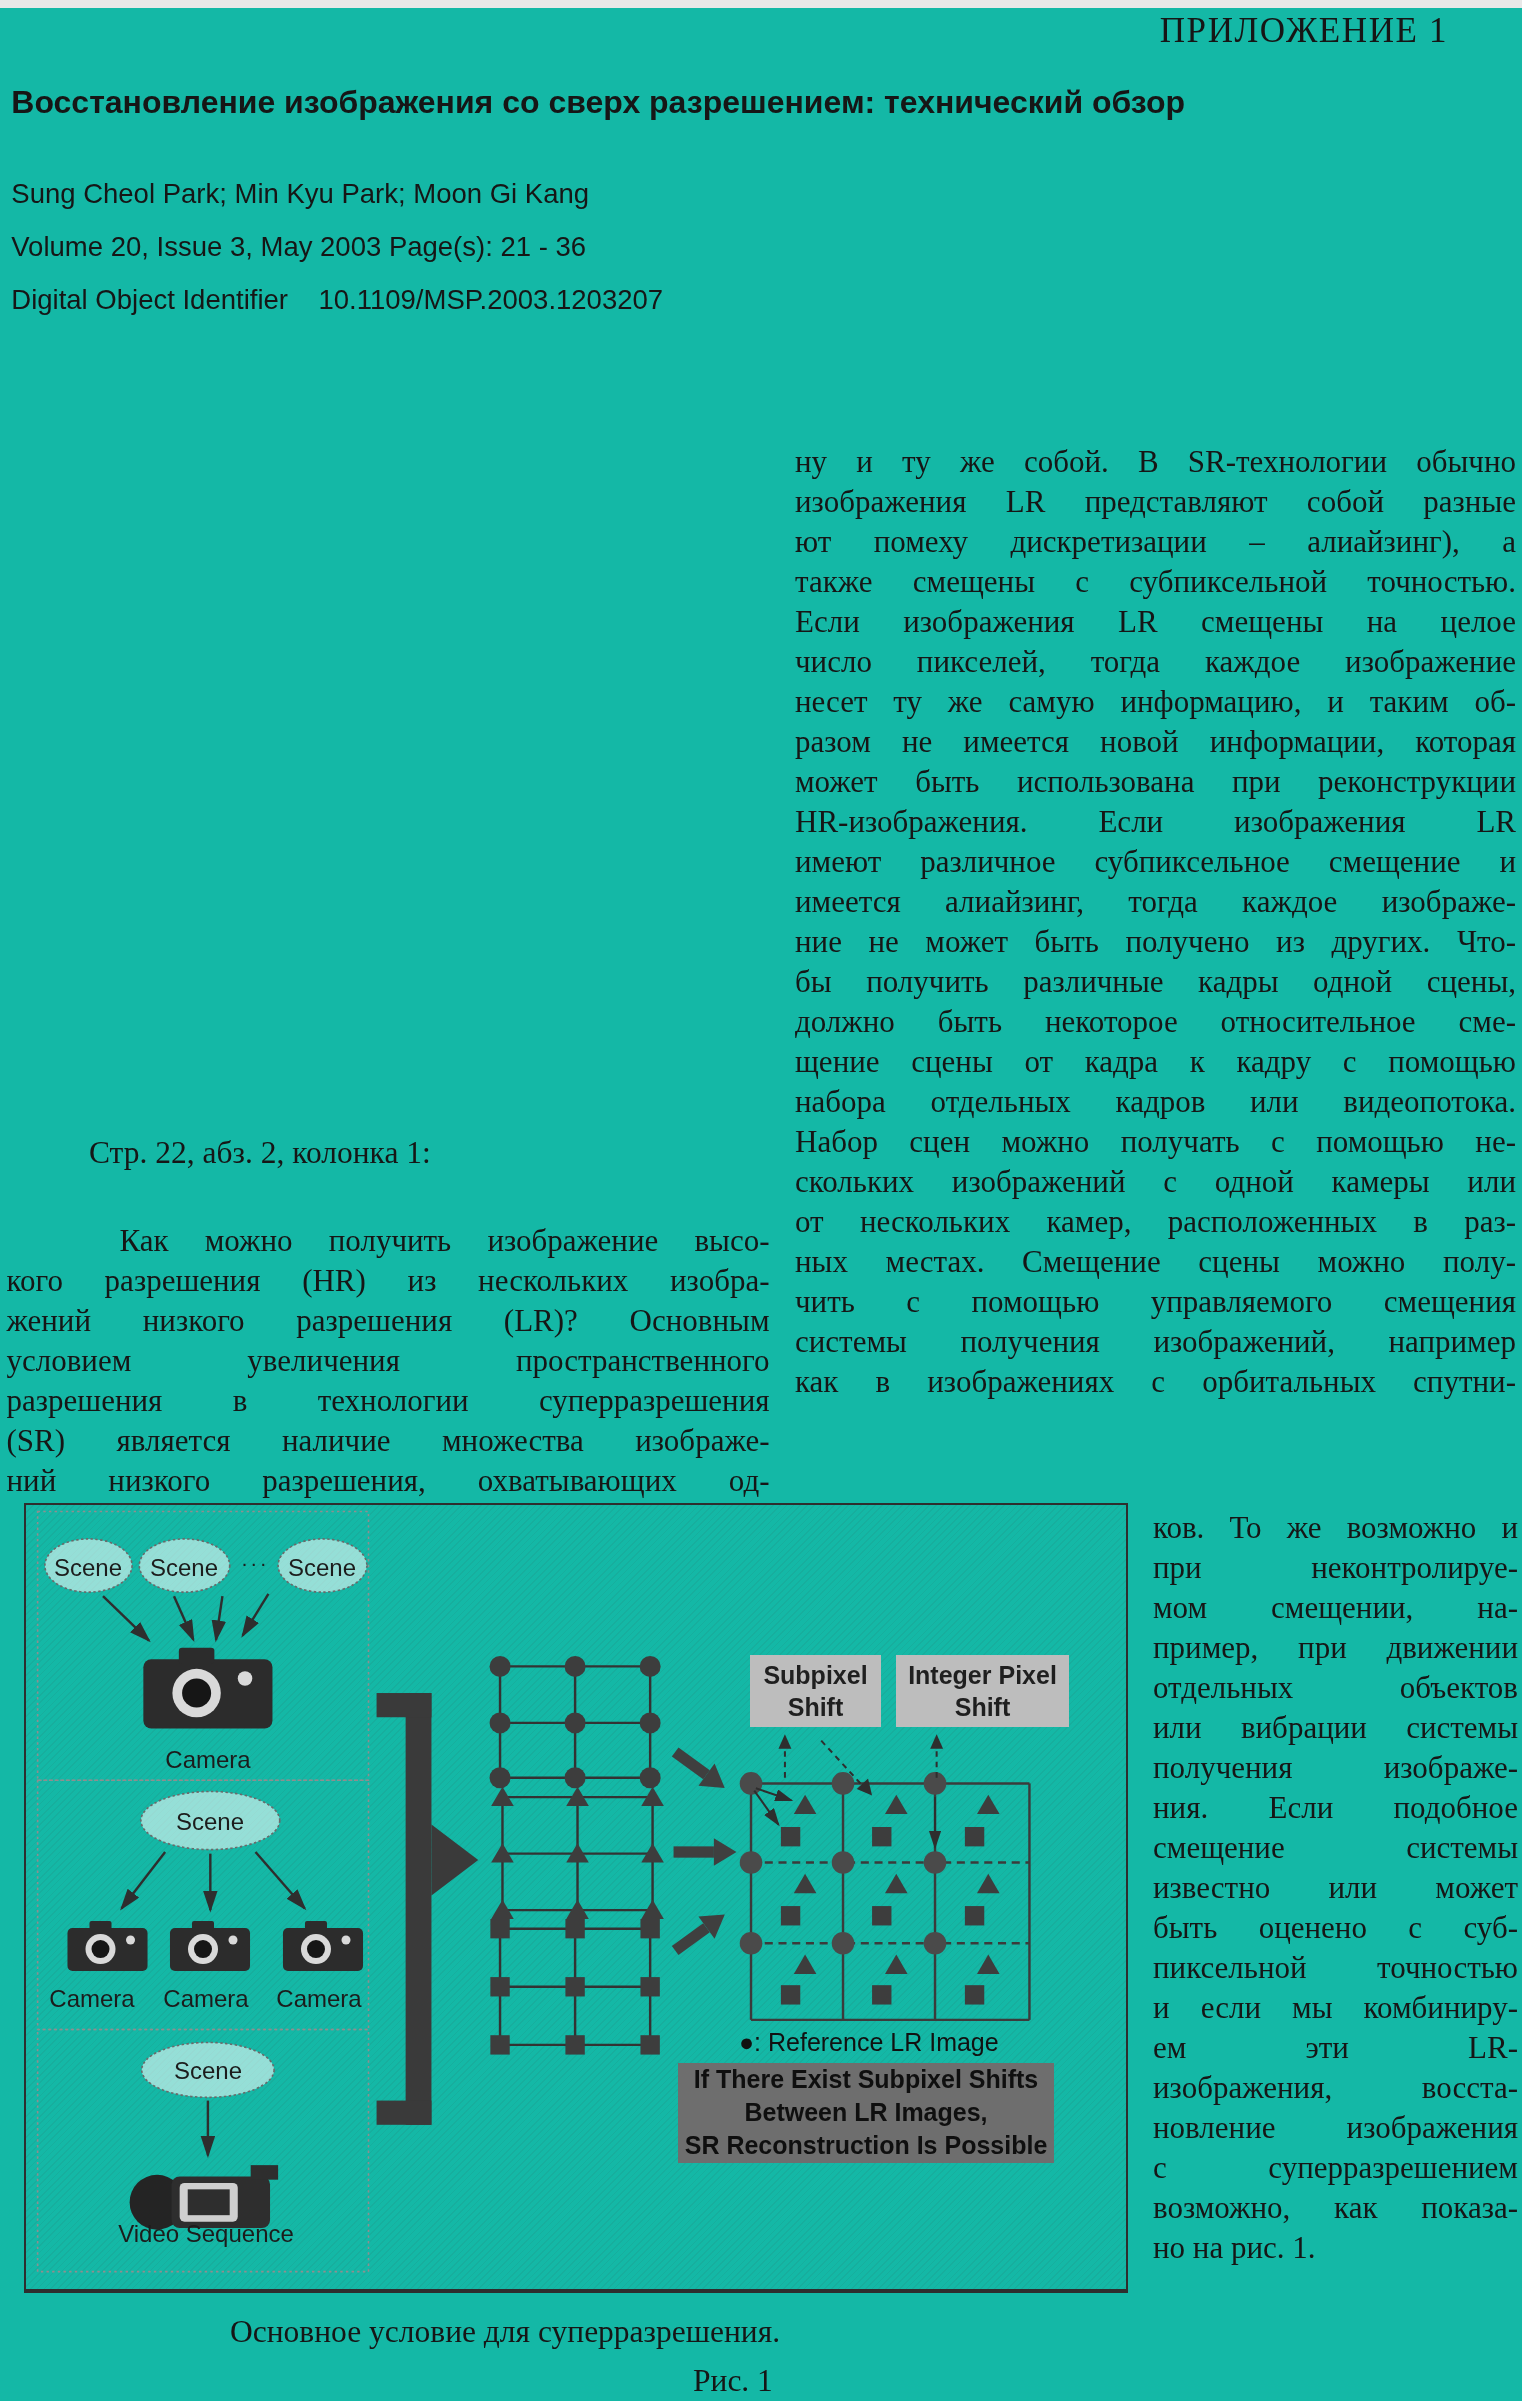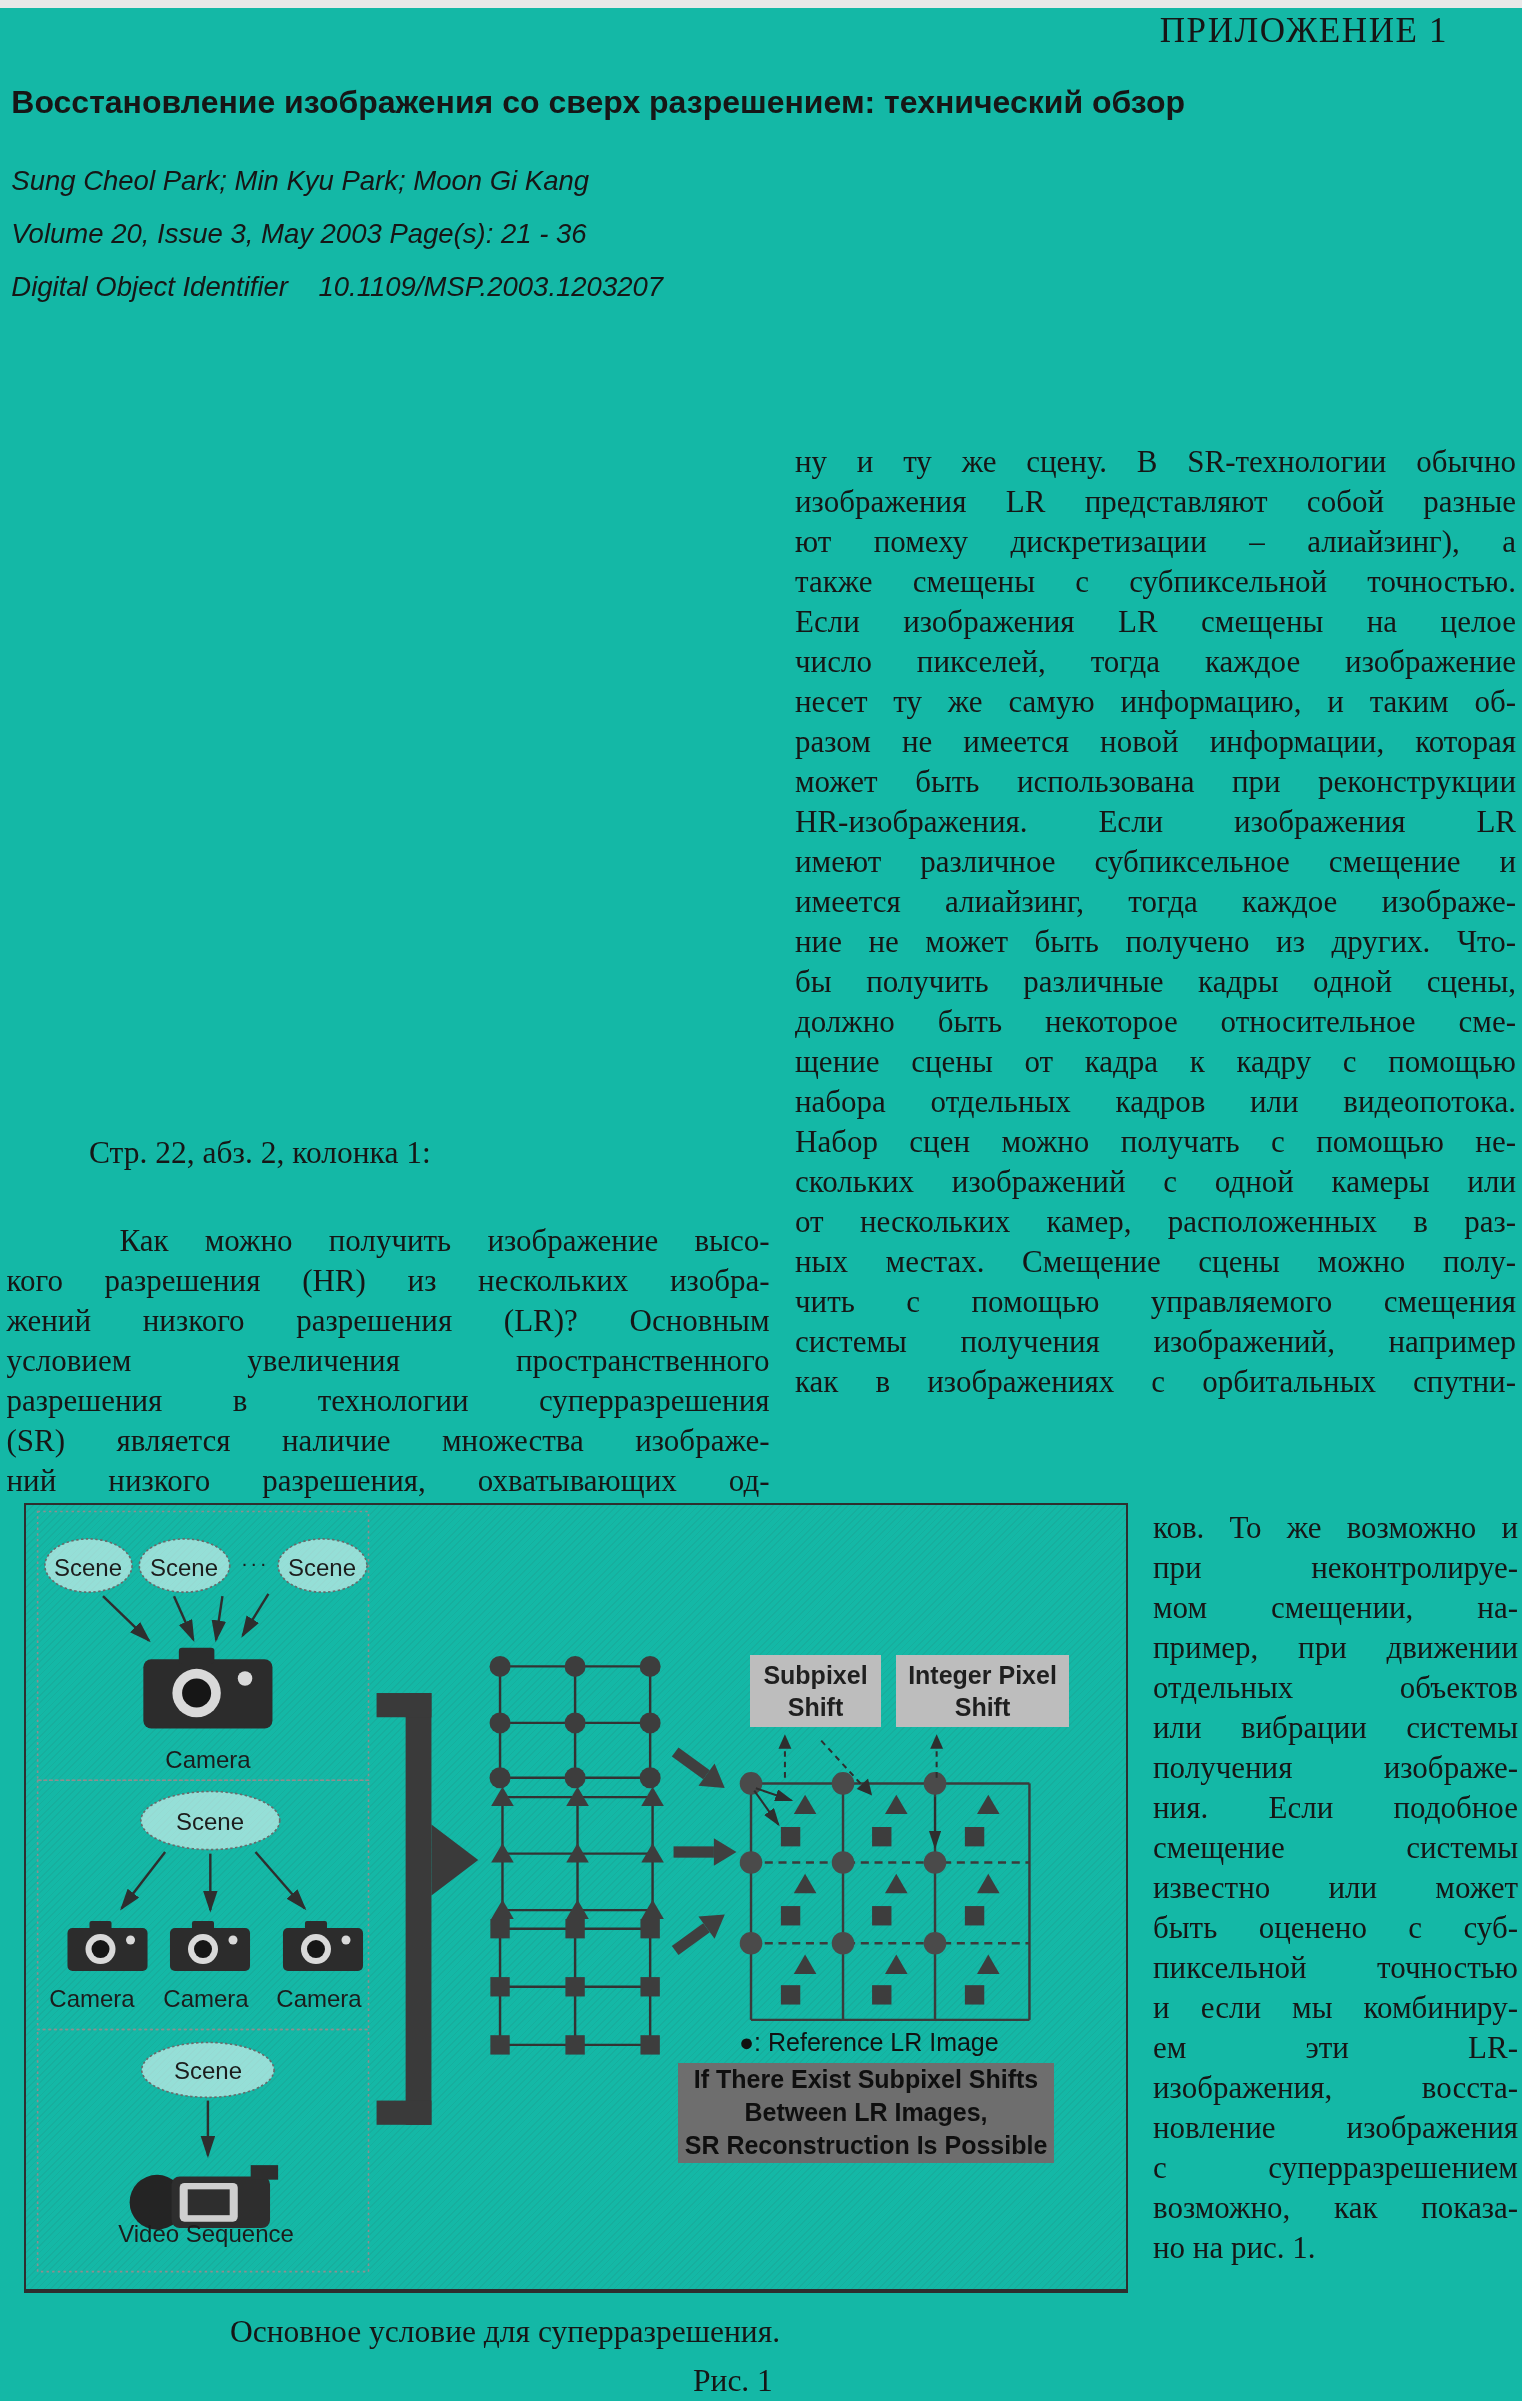--- a/index.html
+++ b/index.html
@@ -9,21 +9,21 @@
     font-family:"Liberation Serif", serif;
   }
   .appendix {
     position:absolute; top:3.2px; right:74px;
     font-size:35px; letter-spacing:1.6px; font-family:"Liberation Serif", serif;
   }
   .doc-title {
     position:absolute; top:76px; left:11.3px; width:1389px;
     font-family:"Liberation Sans", sans-serif; font-weight:bold; font-size:32px;
   }
-  .meta { position:absolute; top:146px; left:11.3px; font-family:"Liberation Sans", sans-serif; font-size:27.5px;font-style:italic; }
+  .meta { position:absolute; top:159px; left:11.3px; font-family:"Liberation Sans", sans-serif; font-size:27.5px; }
   .meta .meta-line { line-height:53px; white-space:pre; }
 
   .ref-note { position:absolute; left:89px; top:1127px; font-size:31.5px; }
 
   .lines { font-size:31px; }
   .jline { line-height:40px; }
   .justify .jline { text-align:justify; text-align-last:justify; }
   .justify.last-left .jline:last-child { text-align-last:left; }
   .indent-first .jline:first-child { text-indent:113px; }
 
@@ -69,21 +69,21 @@
   <div class="appendix">ПРИЛОЖЕНИЕ 1</div>
   <div class="doc-title">Восстановление изображения со сверх разрешением: технический обзор</div>
 
   <div class="meta">
     <div class="meta-line">Sung Cheol Park; Min Kyu Park; Moon Gi Kang</div>
     <div class="meta-line">Volume 20, Issue 3, May 2003 Page(s): 21 - 36</div>
     <div class="meta-line">Digital Object Identifier    10.1109/MSP.2003.1203207</div>
   </div>
 
   <div class="col-right-wide lines justify">
-      <div class="jline">ну и ту же сцену. В SR-технологии обычно</div>
+      <div class="jline">ну и ту же собой. В SR-технологии обычно</div>
       <div class="jline">изображения LR представляют собой разные</div>
       <div class="jline">ют помеху дискретизации – алиайзинг), а</div>
       <div class="jline">также смещены с субпиксельной точностью.</div>
       <div class="jline">Если изображения LR смещены на целое</div>
       <div class="jline">число пикселей, тогда каждое изображение</div>
       <div class="jline">несет ту же самую информацию, и таким об-</div>
       <div class="jline">разом не имеется новой информации, которая</div>
       <div class="jline">может быть использована при реконструкции</div>
       <div class="jline">HR-изображения. Если изображения LR</div>
       <div class="jline">имеют различное субпиксельное смещение и</div>

